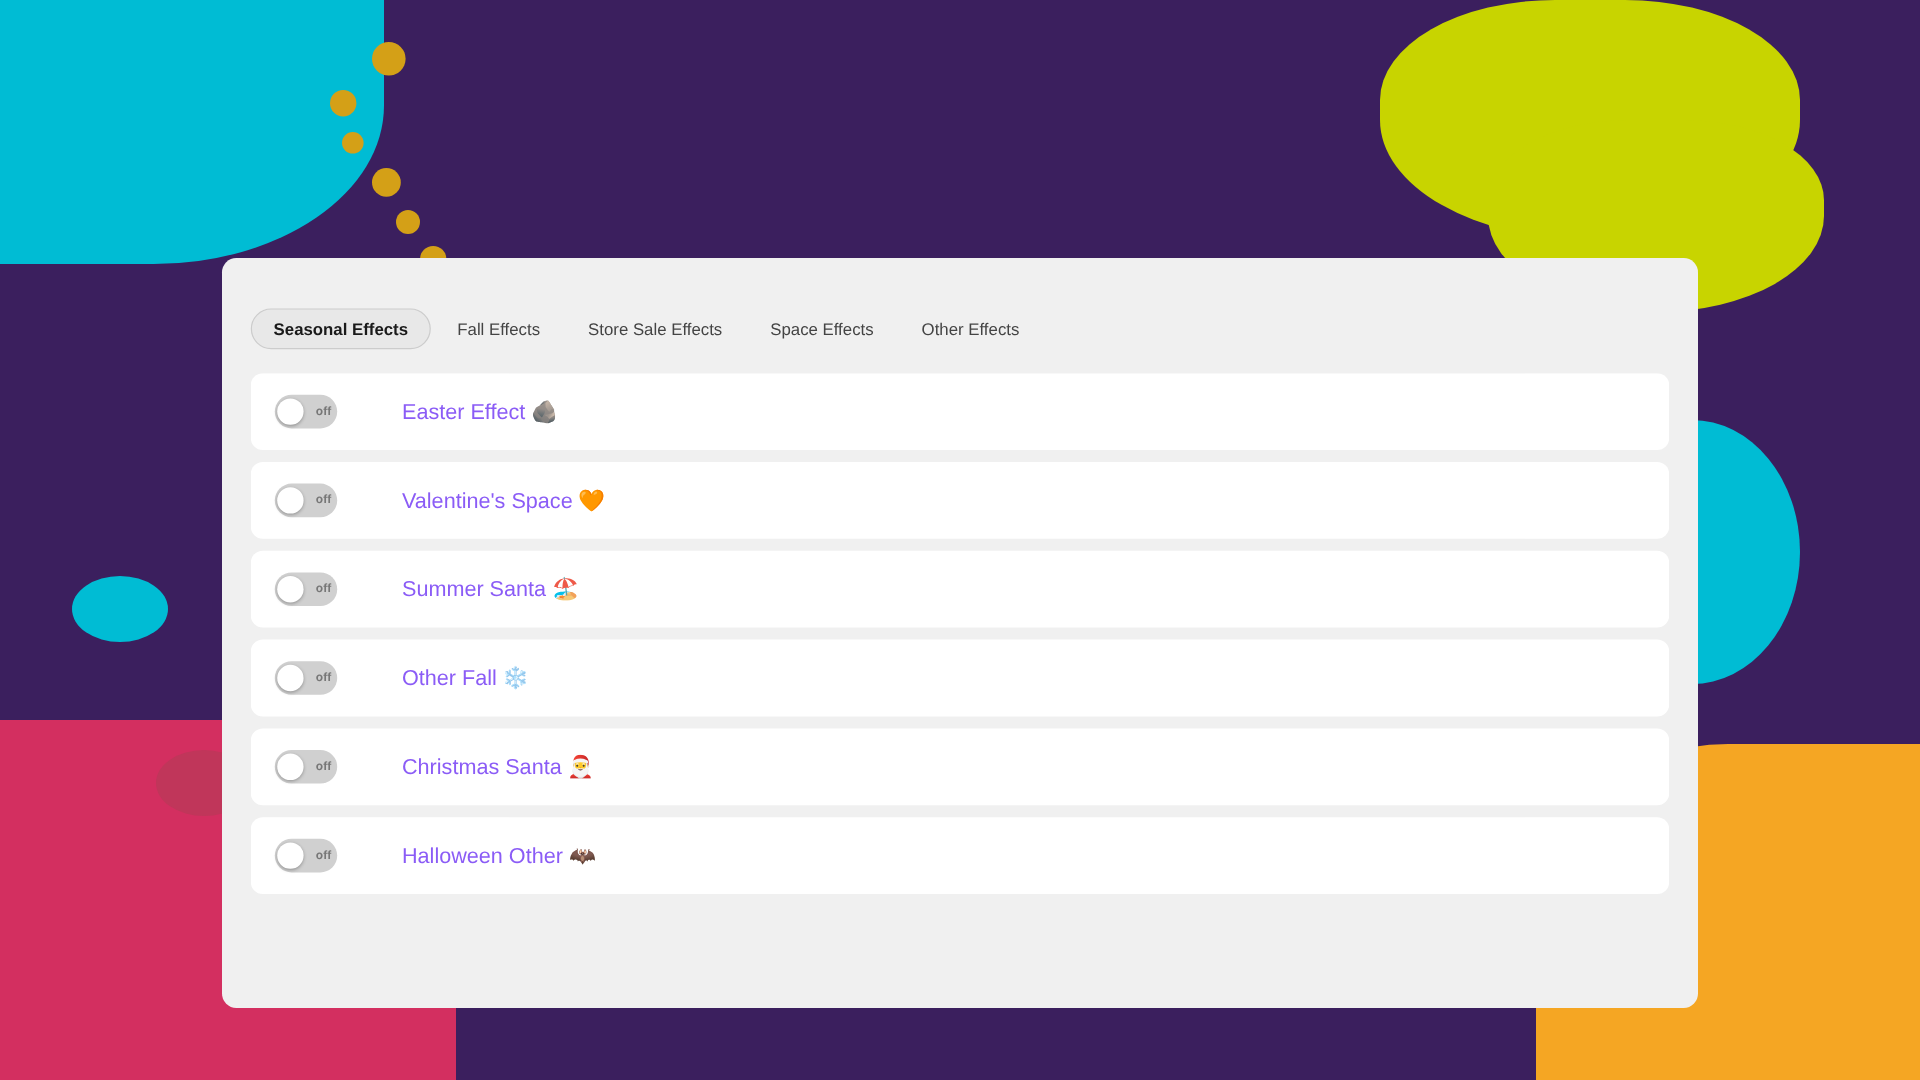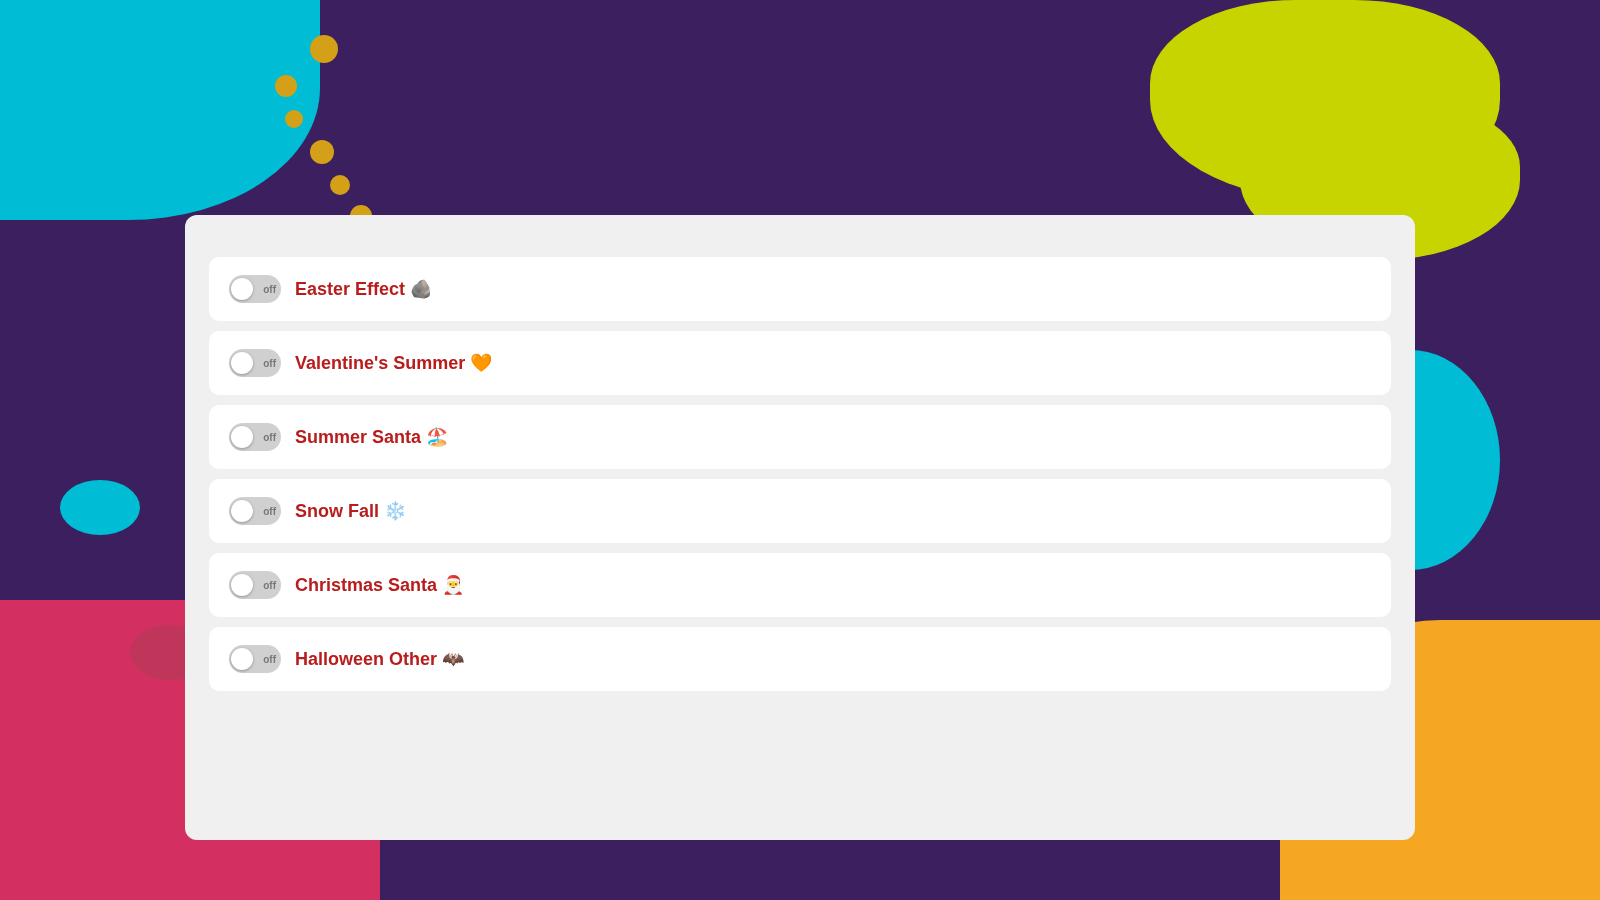--- a/index.html
+++ b/index.html
@@ -207,22 +207,23 @@
       background: #ffffff;
       border-radius: 10px;
       padding: 18px 20px;
       display: flex;
       align-items: center;
       gap: 14px;
     }
 
     .effect-label {
       font-size: 18px;
-      font-weight: 700;
-      color: #b91c1c;
+      font-weight: 400;
+      color: #8b5cf6;
+      margin-left: 40px;
     }
 
     
     .toggle {
       position: relative;
       width: 52px;
       height: 28px;
       flex-shrink: 0;
       cursor: pointer;
     }
@@ -276,58 +277,66 @@
   <div class="coin coin6"></div>
 </div>
 
 <div class="header">
   <h1 class="header-title"></h1>
 </div>
 
 <div class="dashboard-panel">
   <div class="dashboard-title"></div>
 
+  <div class="tabs">
+
+  <button class="tab active">Seasonal Effects</button>
+      <button class="tab">Fall Effects</button>
+      <button class="tab">Store Sale Effects</button>
+      <button class="tab">Space Effects</button>
+      <button class="tab">Other Effects</button>
+    </div>
 
   <div class="effects-list">
 
   <div class="effect-row">
         <div class="toggle">
           <div class="toggle-track">
             <div class="toggle-knob"></div>
           </div>
           <span class="toggle-off-label">off</span>
         </div>
         <span class="effect-label">Easter Effect 🪨</span>
       </div>
       <div class="effect-row">
         <div class="toggle">
           <div class="toggle-track">
             <div class="toggle-knob"></div>
           </div>
           <span class="toggle-off-label">off</span>
         </div>
-        <span class="effect-label">Valentine's Summer 🧡</span>
+        <span class="effect-label">Valentine's Space 🧡</span>
       </div>
       <div class="effect-row">
         <div class="toggle">
           <div class="toggle-track">
             <div class="toggle-knob"></div>
           </div>
           <span class="toggle-off-label">off</span>
         </div>
         <span class="effect-label">Summer Santa 🏖️</span>
       </div>
       <div class="effect-row">
         <div class="toggle">
           <div class="toggle-track">
             <div class="toggle-knob"></div>
           </div>
           <span class="toggle-off-label">off</span>
         </div>
-        <span class="effect-label">Snow Fall ❄️</span>
+        <span class="effect-label">Other Fall ❄️</span>
       </div>
       <div class="effect-row">
         <div class="toggle">
           <div class="toggle-track">
             <div class="toggle-knob"></div>
           </div>
           <span class="toggle-off-label">off</span>
         </div>
         <span class="effect-label">Christmas Santa 🎅</span>
       </div>

